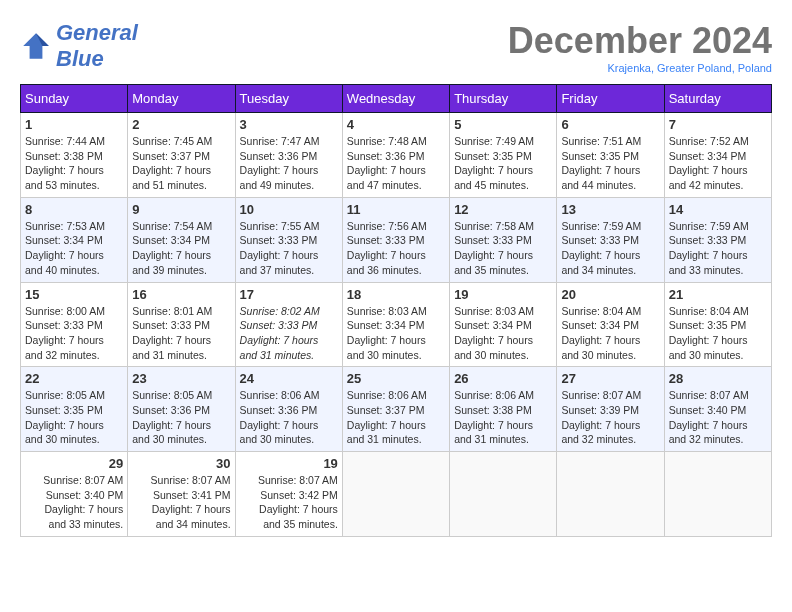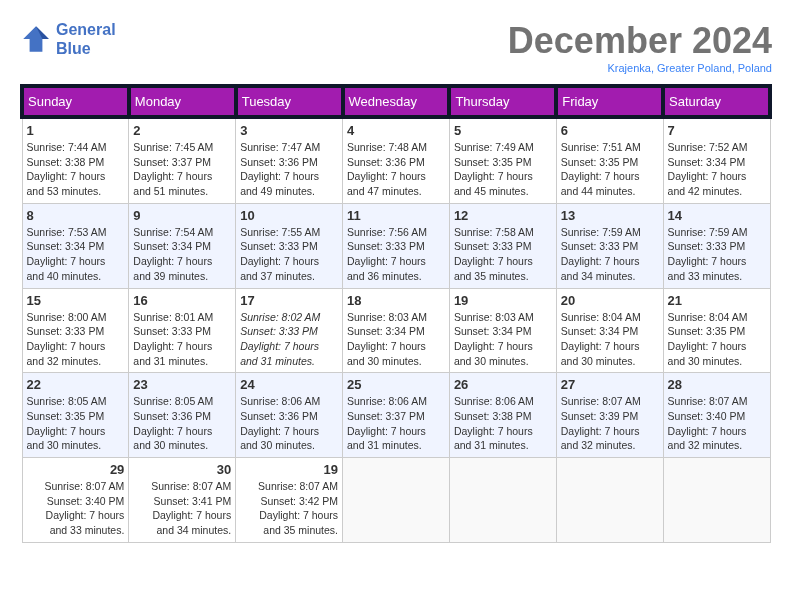--- a/index.html
+++ b/index.html
@@ -14,24 +14,25 @@
       display: flex;
       justify-content: space-between;
       align-items: flex-start;
       margin-bottom: 10px;
     }
     .logo {
       display: flex;
       align-items: center;
     }
     .logo-text {
-      font-size: 16px;
+      font-size: 22px;
       font-weight: bold;
       color: #333;
       line-height: 1.2;
+      font-style: italic;
     }
     .logo-text span {
       color: #4472c4;
     }
     .logo-icon {
       width: 32px;
       height: 32px;
       margin-right: 4px;
     }
     .title-block {
@@ -45,27 +46,27 @@
     .location {
       font-size: 11px;
       color: #3b82f6;
     }
     .calendar {
       width: 100%;
       border-collapse: collapse;
       font-size: 11px;
     }
     .calendar th {
-      background-color: #a21caf;
+      background-color: #6d28d9;
       color: #fff;
       padding: 6px 4px;
       text-align: left;
       font-size: 13px;
       font-weight: normal;
-      border: 4px solid #0f172a;
+      border: 1px solid #0f172a;
     }
     .calendar td {
       border: 1px solid #ccc;
       vertical-align: top;
       padding: 4px;
       width: calc(100% / 7);
       min-height: 80px;
       background: #fff;
     }
     .calendar tr:nth-child(even) td {

